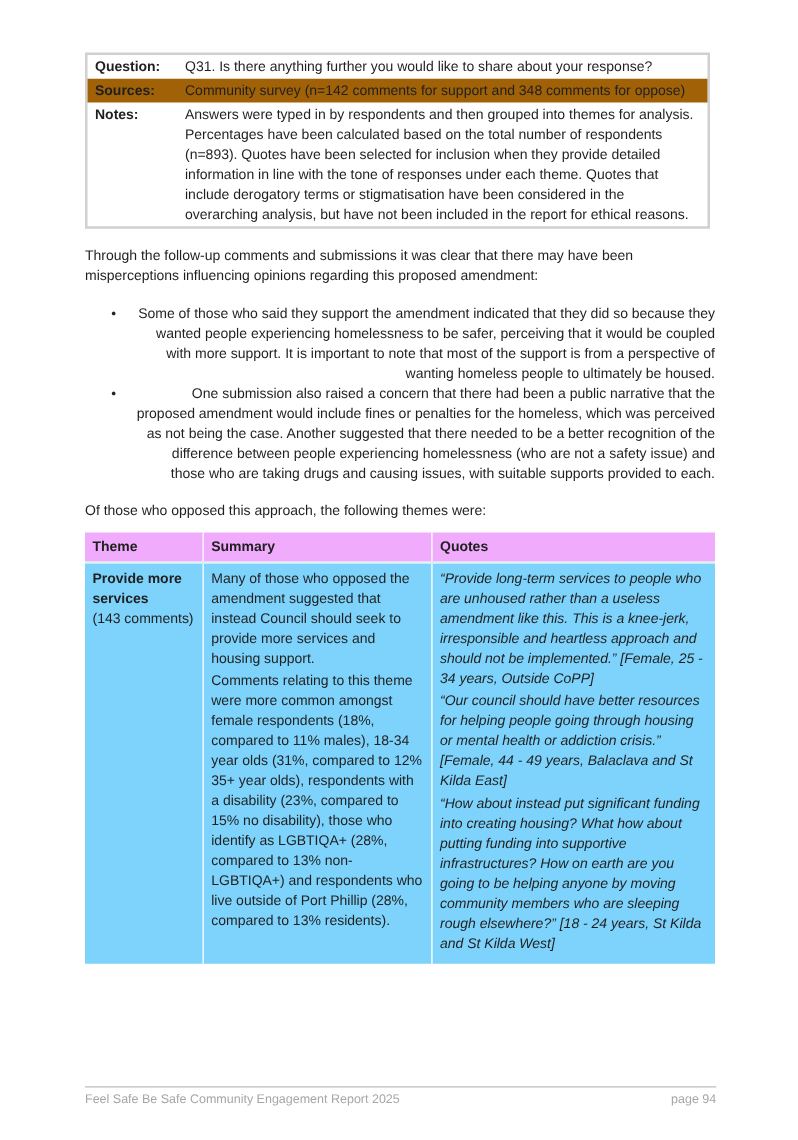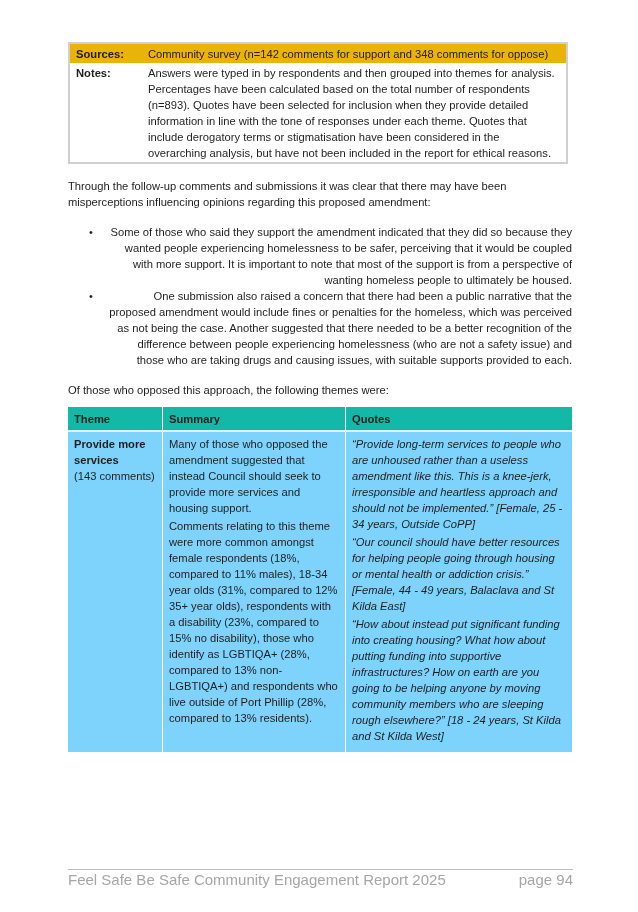--- a/index.html
+++ b/index.html
@@ -12,63 +12,67 @@
     }
     .page { position: absolute; left: 68px; top: 42px; width: 504px; }
 
     
     .info-box {
       border: 2px solid #d0d0d0;
       width: 500px;
       box-sizing: border-box;
     }
     .info-row { display: flex; padding: 2px 0 1px 0; }
-    .info-row.shaded { background: #eab308; }
+    .info-row.shaded { background: #a16207; }
     .info-label { width: 72px; padding-left: 6px; font-weight: bold; flex: none; }
     .info-value { flex: 1; padding-right: 6px; }
 
     .para { margin-top: 14px; }
     ul.bullets { margin: 14px 0 0 0; padding-left: 40px; list-style: none; }
     ul.bullets li { position: relative; margin: 0 0 0 0; text-align: right; }
     ul.bullets li::before {
       content: "\2022"; position: absolute; left: -19px; top: 0; font-size: 11px;
     }
     .para2 { margin-top: 14px; }
 
     
     .themes { margin-top: 9px; width: 504px; border-collapse: collapse; }
     .themes th {
       text-align: left; font-weight: bold; padding: 4px 6px 3px 6px;
-      border-bottom: 2px solid #e3f0f2; background: #14b8a6;
+      border-bottom: 2px solid #e3f0f2; background: #f0abfc;
     }
     .themes td { vertical-align: top; background: #7dd3fc; padding: 4px 6px 6px 6px; }
     .themes td.col-summary, .themes th.col-summary { border-left: 1px solid #ffffff; }
     .themes td.col-quotes, .themes th.col-quotes { border-left: 1px solid #ffffff; }
     .col-theme { width: 82px; }
     .col-summary { width: 170px; }
     .theme-name { font-weight: bold; }
     .summary-p { margin: 0 0 2px 0; }
     .quote { font-style: italic; margin: 0 0 2px 0; }
 
     
     .footer-line {
       position: absolute; left: 68px; top: 869px; width: 505px; height: 1px; background: #bdbdbd;
     }
     .footer {
       position: absolute; left: 68px; top: 872px; width: 505px;
       display: flex; justify-content: space-between;
-      color: #a6a6a6; font-size: 15px;
+      color: #a6a6a6; font-size: 10px;
     }
   </style>
 </head>
 <body>
 
 <div class="page">
 
   <div class="info-box">
+    <div class="info-row">
+      <div class="info-label">Question:</div>
+      <div class="info-value">Q31. Is there anything further you would like to share about your response?</div>
+    </div>
     <div class="info-row shaded">
       <div class="info-label">Sources:</div>
       <div class="info-value">Community survey (n=142 comments for support and 348 comments for oppose)</div>
     </div>
     <div class="info-row">
       <div class="info-label">Notes:</div>
       <div class="info-value">Answers were typed in by respondents and then grouped into themes for analysis. Percentages have been calculated based on the total number of respondents (n=893). Quotes have been selected for inclusion when they provide detailed information in line with the tone of responses under each theme. Quotes that include derogatory terms or stigmatisation have been considered in the overarching analysis, but have not been included in the report for ethical reasons.</div>
     </div>
   </div>
 

